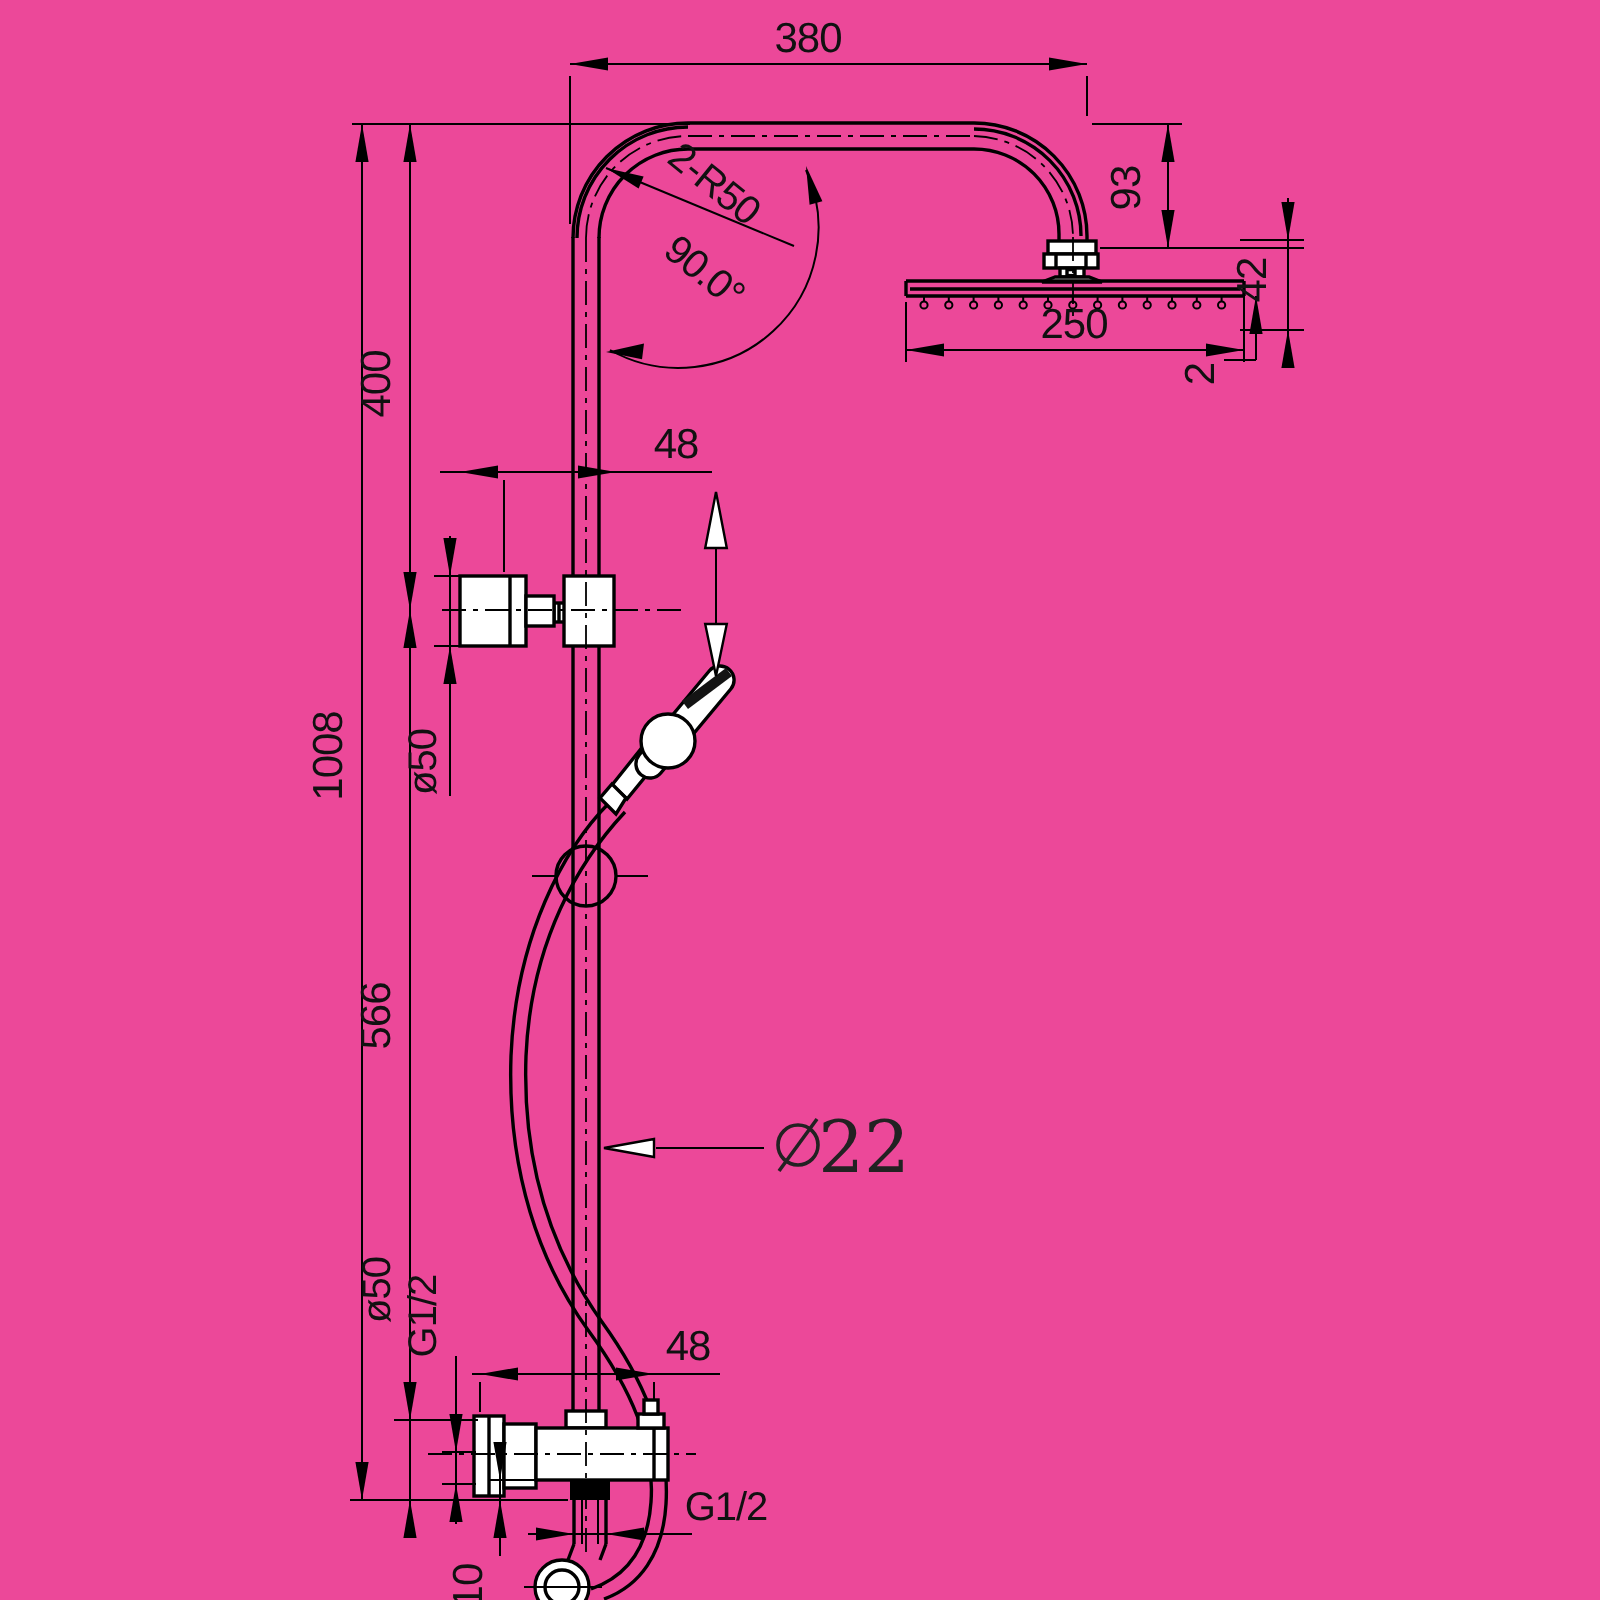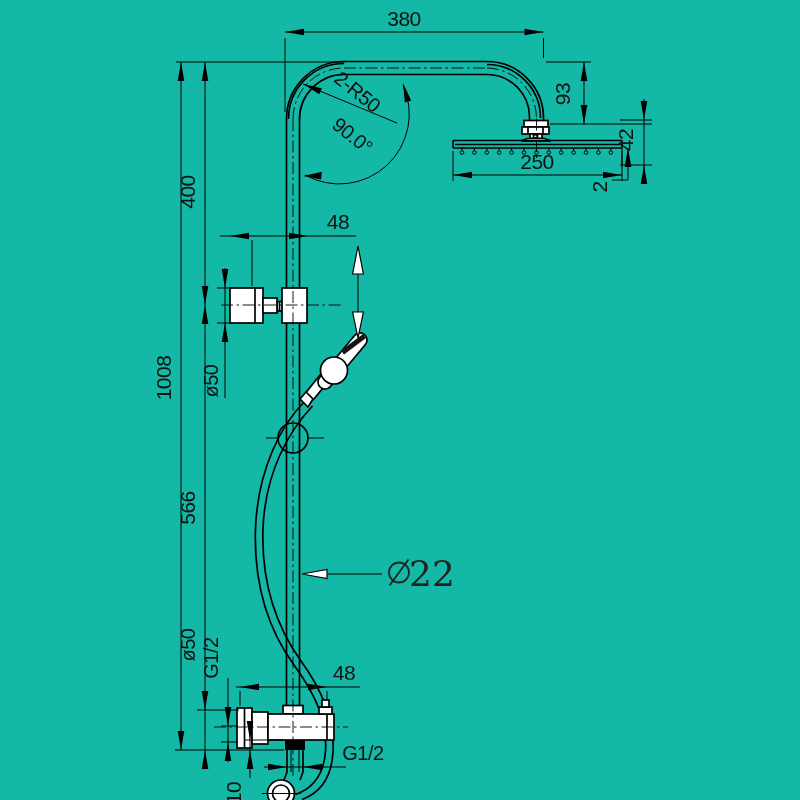--- a/index.html
+++ b/index.html
@@ -1,16 +1,16 @@
 <!DOCTYPE html>
 <html><head>
 <meta charset="utf-8">
 <style>
   html,body{margin:0;padding:0;background:#fff;}
-  .stage{width:800px;height:800px;background:#14b8a6;position:relative;overflow:hidden;}
+  .stage{width:800px;height:800px;background:#ec4899;position:relative;overflow:hidden;}
   svg{display:block;}
   .obj{stroke:#000;stroke-width:1.7;fill:none;stroke-linecap:butt;}
   .objf{stroke:#000;stroke-width:1.7;fill:#fff;}
   .dim{stroke:#000;stroke-width:1;fill:none;}
   .ext{stroke:#000;stroke-width:1;fill:none;}
   .cl{stroke:#000;stroke-width:0.9;fill:none;stroke-dasharray:12 3.5 2.5 3.5;}
   .arr{fill:#000;stroke:none;}
   .arro{fill:#fff;stroke:#000;stroke-width:1.2;}
   .dtxt{font-family:"Liberation Sans",sans-serif;font-size:21px;fill:#111;letter-spacing:-0.5px;}
   .dtxt2{font-family:"Liberation Sans",sans-serif;font-size:20px;fill:#111;letter-spacing:-0.5px;}

